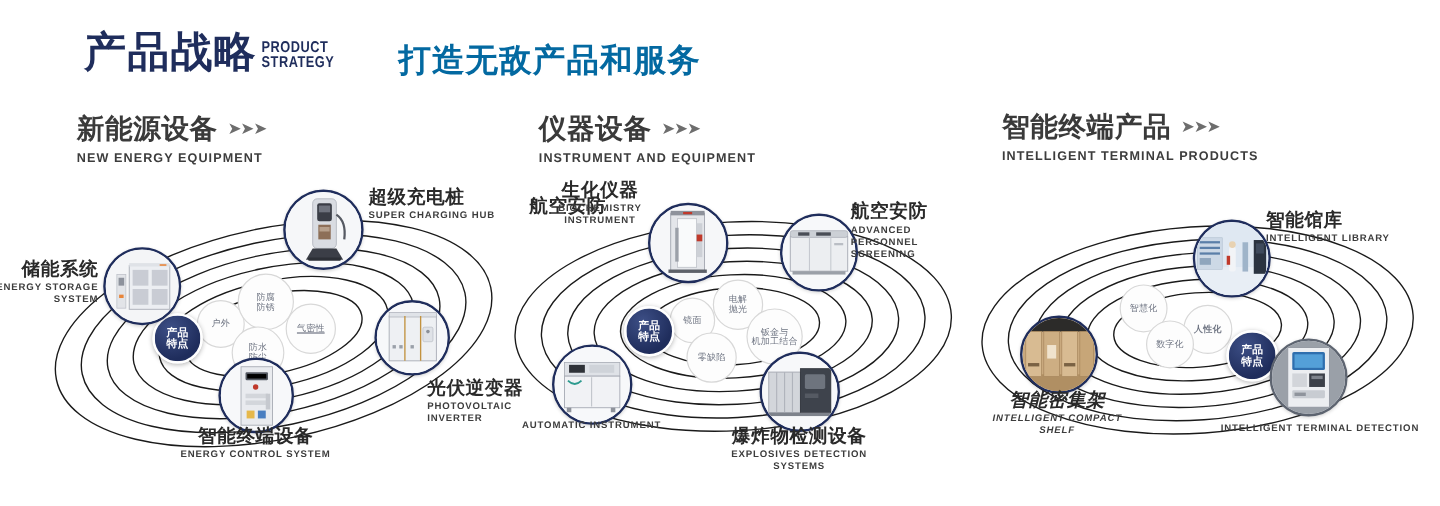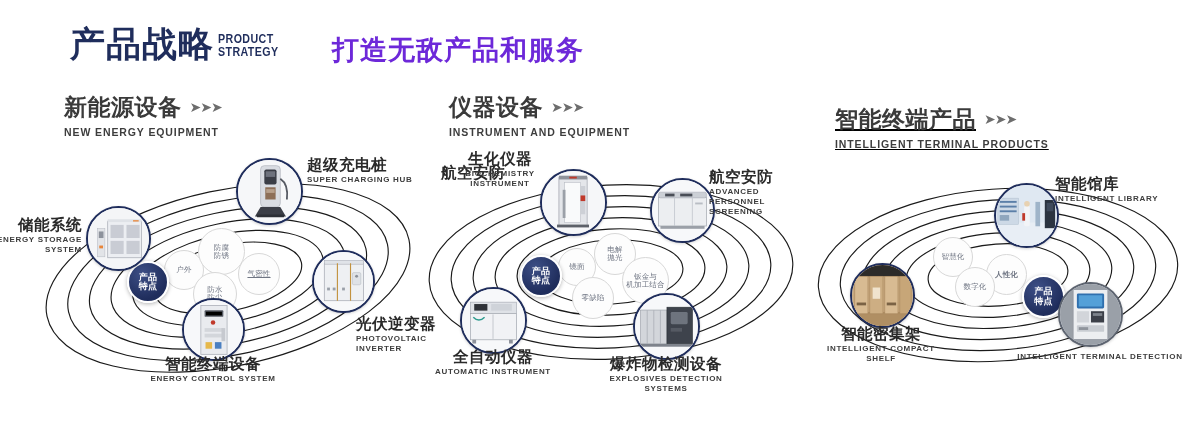--- a/index.html
+++ b/index.html
@@ -21,21 +21,21 @@
   .hdr-en {
     position: absolute; left: 218px; top: 32px;
     font-size: 13px; font-weight: 700; line-height: 13px;
     color: #1f2d5c; letter-spacing: .5px;
     transform: scaleX(.82); transform-origin: left top;
     white-space: pre-line;
   }
   .hdr-slogan {
     position: absolute; left: 332px; top: 37px;
     font-size: 27px; font-weight: 700; letter-spacing: 1px;
-    color: #6d28d9; line-height: 1; white-space: nowrap;
+    color: #0369a1; line-height: 1; white-space: nowrap;
   }
 
   
   .sec-head { position: absolute; white-space: nowrap; }
   .sec-cn {
     font-size: 23px; font-weight: 700; color: #3a3a3a;
     letter-spacing: .5px; line-height: 26px;
   }
   .sec-arrows {
     display: inline-block; margin-left: 8px;
@@ -101,21 +101,21 @@
   <div class="hdr-slogan">打造无敌产品和服务</div>
 
   <div class="sec-head" style="left:449px; top:94px;">
     <div class="sec-cn"><span>仪器设备</span><span class="sec-arrows">➤➤➤</span></div>
     <div class="sec-en">INSTRUMENT AND EQUIPMENT</div>
   </div>
   <div class="sec-head" style="left:64px; top:94px;">
     <div class="sec-cn"><span>新能源设备</span><span class="sec-arrows">➤➤➤</span></div>
     <div class="sec-en">NEW ENERGY EQUIPMENT</div>
   </div>
-  <div class="sec-head" style="left:835px; top:106px;text-decoration:underline;">
+  <div class="sec-head" style="left:835px; top:92px;">
     <div class="sec-cn"><span>智能终端产品</span><span class="sec-arrows">➤➤➤</span></div>
     <div class="sec-en">INTELLIGENT TERMINAL PRODUCTS</div>
   </div>
 
   <div class="cluster" style="left:30px;">
     <svg class="orbit-svg" width="400" height="265" viewBox="0 0 400 265">
       <g transform="translate(198,128) rotate(-12)" fill="none" stroke="#1a1a1a" stroke-width="1.15">
         <ellipse rx="75" ry="33"></ellipse>
         <ellipse rx="97" ry="44"></ellipse>
         <ellipse rx="119" ry="55"></ellipse>
@@ -302,21 +302,20 @@
         <rect x="13" y="16" width="14" height="7" fill="#2f3238"></rect>
         <rect x="31" y="16" width="22" height="7" fill="#cfd3d9"></rect>
         <rect x="9" y="26" width="49" height="28" fill="#f1f2f5" stroke="#a6aab3" stroke-width=".8"></rect>
         <line x1="33" y1="27" x2="33" y2="53" stroke="#bcc0c7" stroke-width=".9"></line>
         <path d="M12 30 q6 6 12 0" stroke="#2e9b8f" stroke-width="1.6" fill="none"></path>
         <rect x="11" y="54" width="4" height="4" fill="#8e929b"></rect>
         <rect x="50" y="54" width="4" height="4" fill="#8e929b"></rect>
       </svg>
     </div>
     <div class="lbl center" style="left:13px; top:198px; width:130px;">
-      <div class="cn">全自动仪器</div>
       <div class="en">AUTOMATIC INSTRUMENT</div>
     </div>
 
     <div class="node" style="left:218px; top:143px; width:67px; height:67px;">
       <svg class="ph" viewBox="0 0 67 67">
         <rect width="67" height="67" fill="#f7f8fa"></rect>
         <rect x="6" y="16" width="28" height="36" fill="#d3d6db" stroke="#9ba0a8" stroke-width=".7"></rect>
         <line x1="13" y1="16" x2="13" y2="52" stroke="#b0b4bc"></line>
         <line x1="20" y1="16" x2="20" y2="52" stroke="#b0b4bc"></line>
         <line x1="27" y1="16" x2="27" y2="52" stroke="#b0b4bc"></line>
@@ -387,21 +386,21 @@
         <rect x="0" y="50" width="65" height="15" fill="#b08f63"></rect>
         <rect x="3" y="12" width="14" height="40" fill="#d8bb92" stroke="#a5855c" stroke-width=".6"></rect>
         <rect x="19" y="12" width="14" height="40" fill="#cdae83" stroke="#a5855c" stroke-width=".6"></rect>
         <rect x="35" y="12" width="14" height="40" fill="#d8bb92" stroke="#a5855c" stroke-width=".6"></rect>
         <rect x="51" y="12" width="12" height="40" fill="#c7a678" stroke="#a5855c" stroke-width=".6"></rect>
         <rect x="22" y="24" width="8" height="12" fill="#f0e3cd"></rect>
         <rect x="5" y="40" width="10" height="3" fill="#7a6244"></rect>
         <rect x="37" y="40" width="10" height="3" fill="#7a6244"></rect>
       </svg>
     </div>
-    <div class="lbl center" style="left:6px; top:175px; width:150px;">
+    <div class="lbl center" style="left:6px; top:175px; width:150px;font-style:italic;">
       <div class="cn">智能密集架</div>
       <div class="en">INTELLIGENT COMPACT
 SHELF</div>
     </div>
 
     <div class="node grey" style="left:258px; top:132px; width:65px; height:65px;">
       <svg class="ph" viewBox="0 0 65 65">
         <rect width="65" height="65" fill="#9aa0a8"></rect>
         <rect x="14" y="6" width="37" height="53" fill="#eceef1" stroke="#9197a0" stroke-width=".8"></rect>
         <rect x="18" y="10" width="29" height="16" rx="1.5" fill="#2f6fae"></rect>

